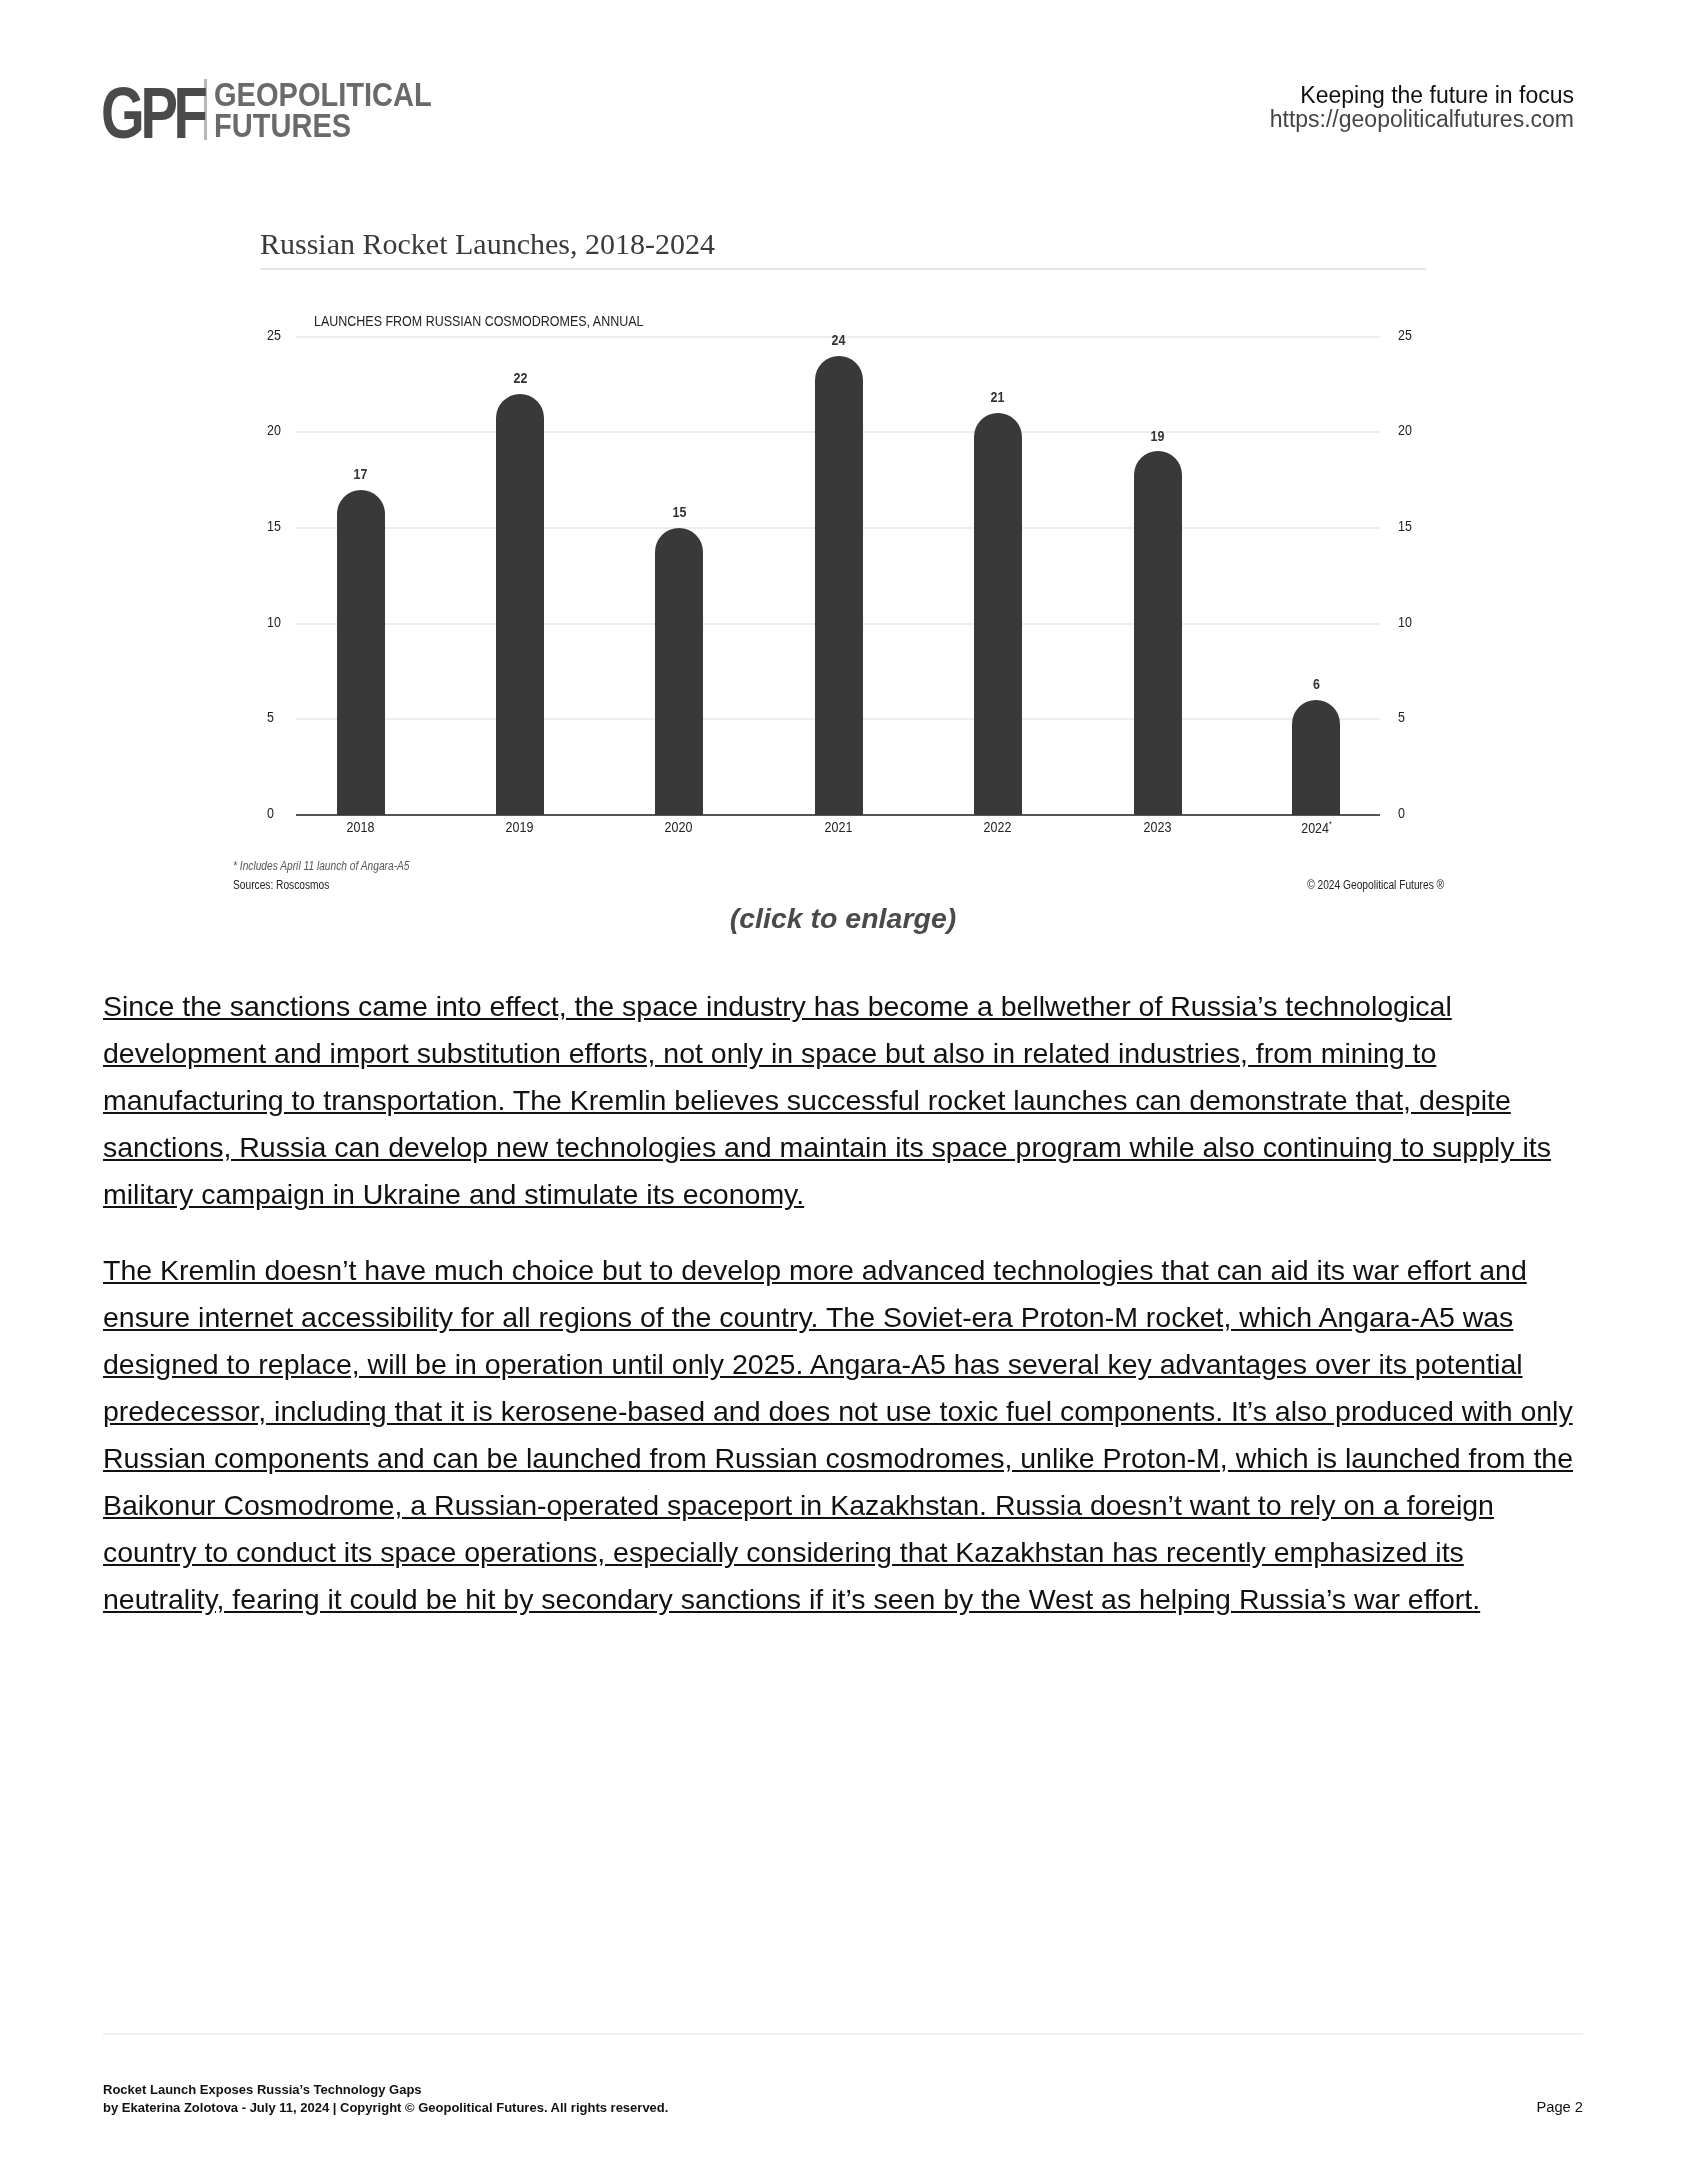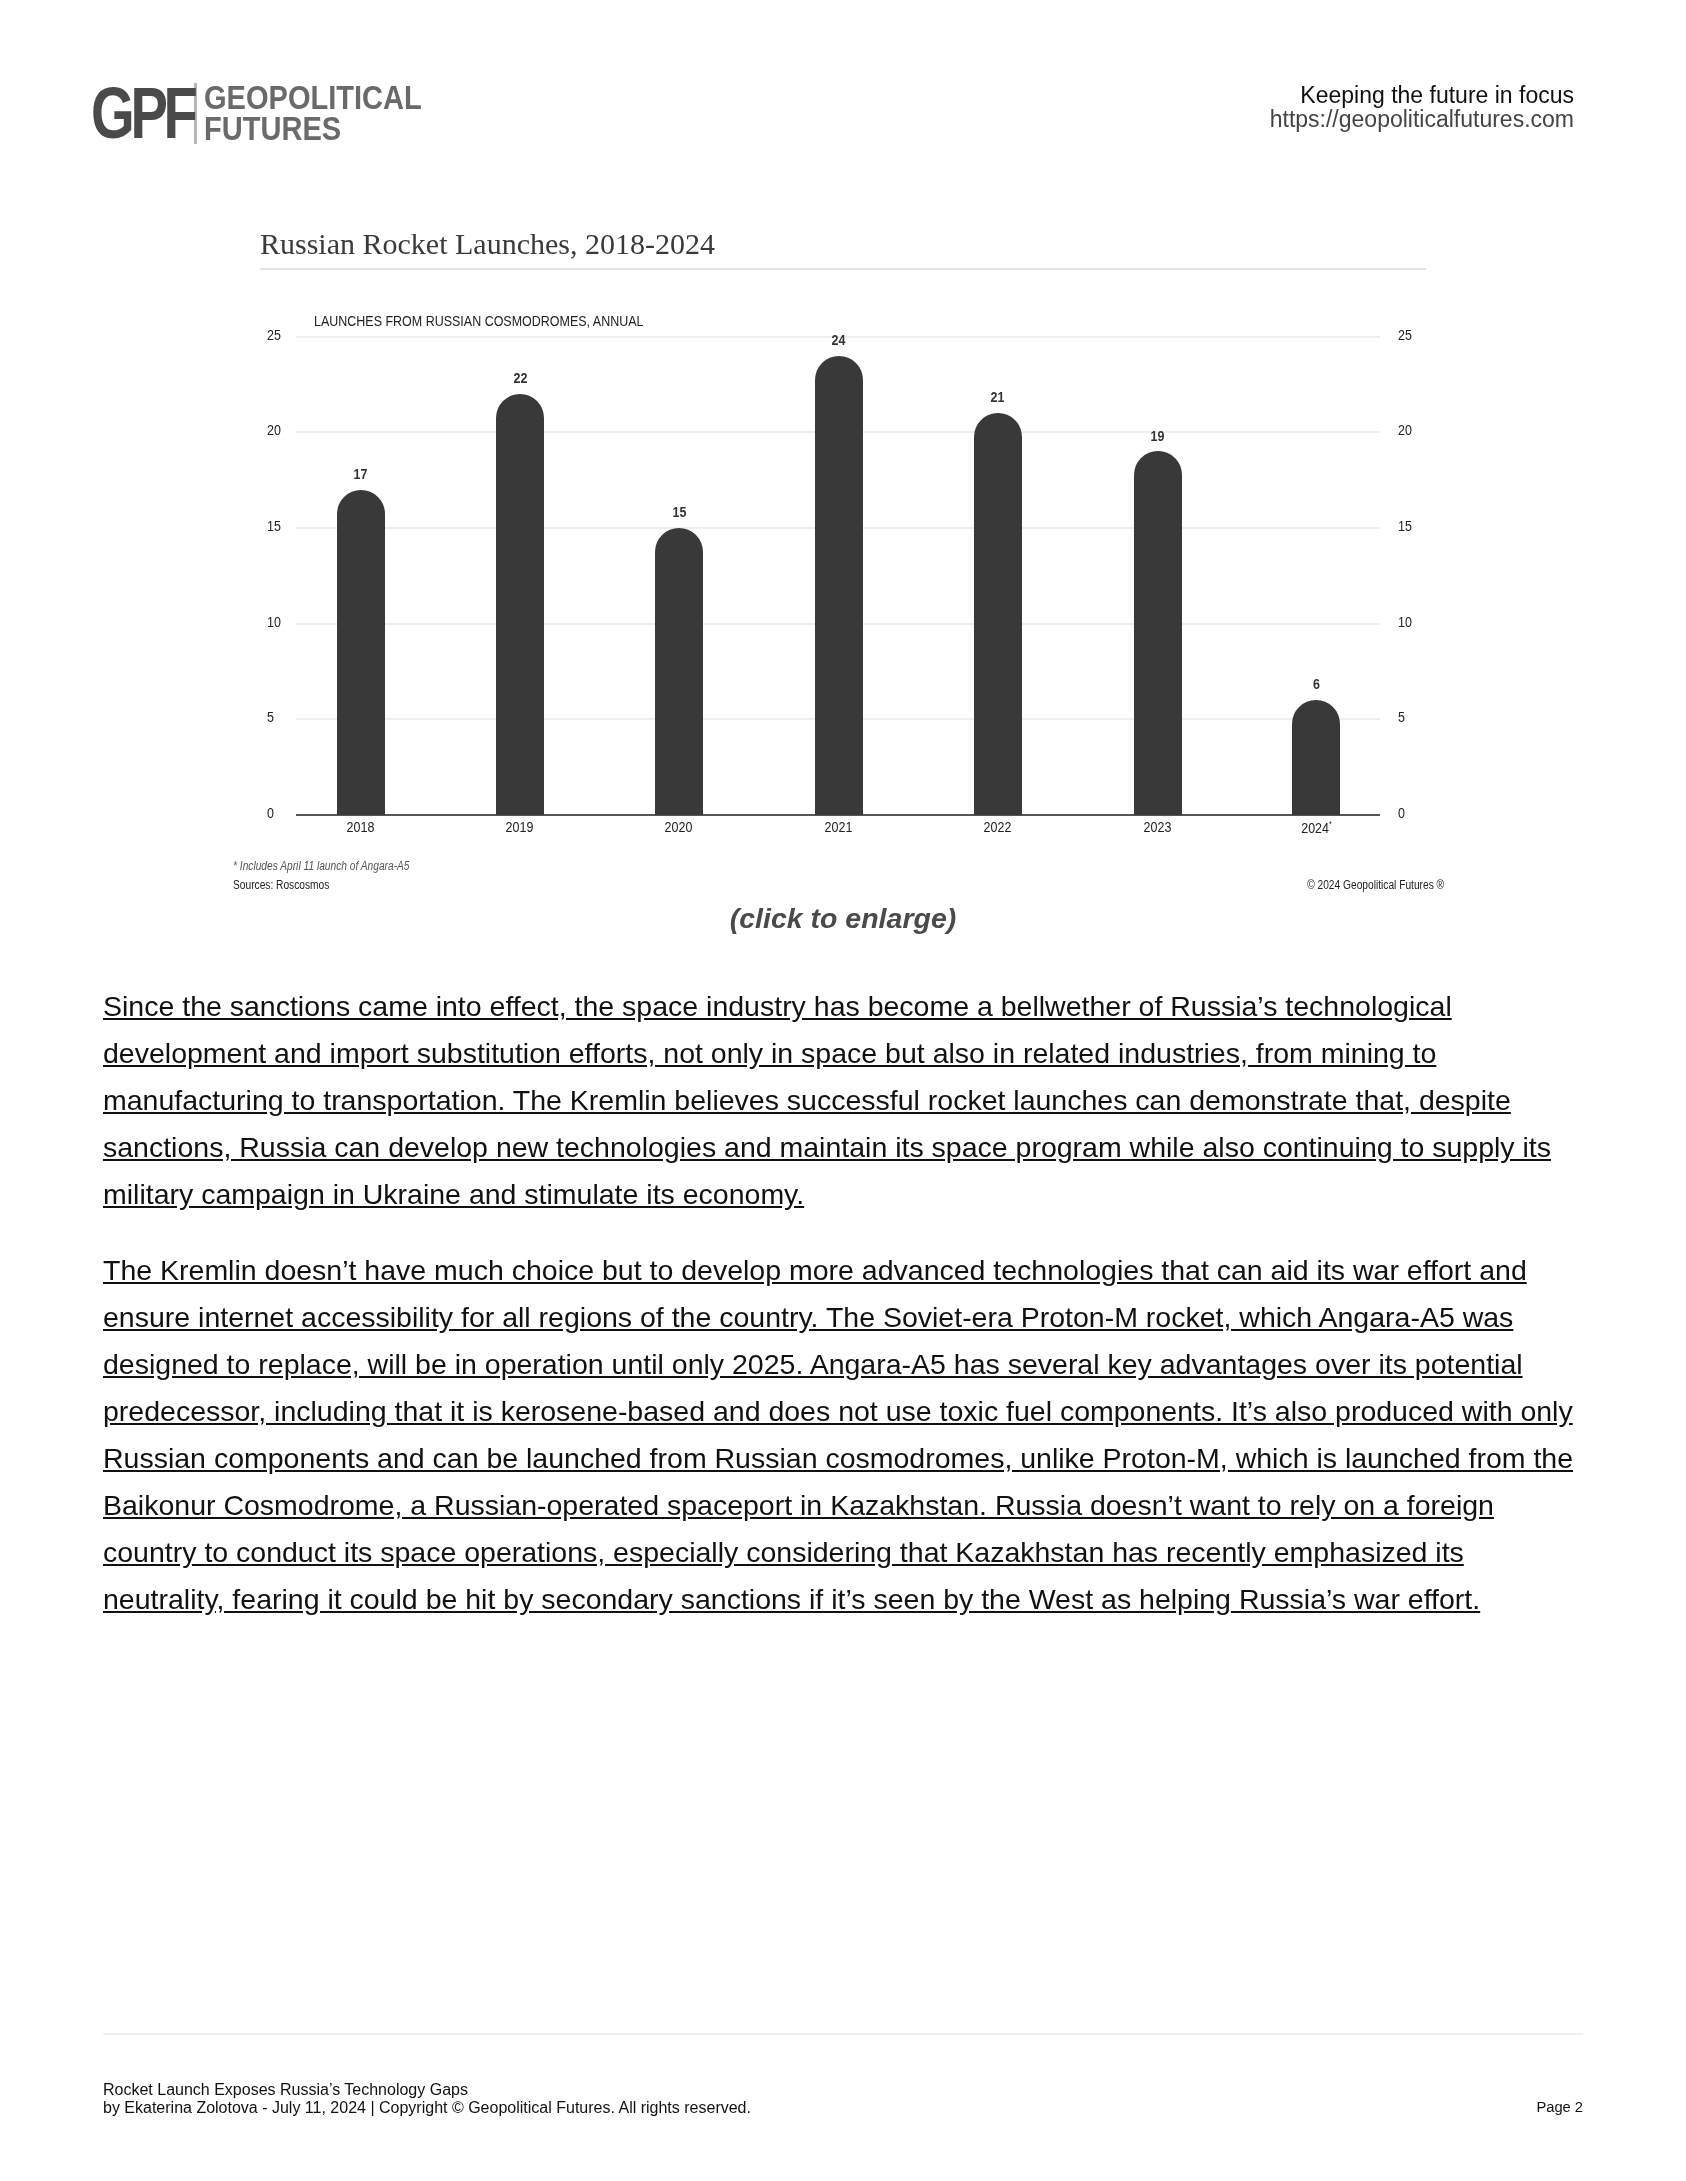--- a/index.html
+++ b/index.html
@@ -1,20 +1,20 @@
 <!DOCTYPE html>
 <html style="font-size:14.7px"><head>
 <meta charset="utf-8">
 <style>
   html, body { margin: 0; padding: 0; background: #ffffff; }
   body { width: 1686px; height: 2182px; position: relative; overflow: hidden;
          font-family: "Liberation Sans", sans-serif; color: #111; }
 
   
-  .logo { position: absolute; left: 91px; top: 79px; height: 68px; display: flex; align-items: center; }
+  .logo { position: absolute; left: 101px; top: 79px; height: 68px; display: flex; }
   .logo-gpf { font-family: "Liberation Sans", sans-serif; font-weight: 700; font-size: 72px; color: #4a4a4a;
               letter-spacing: -5.5px; transform: scaleX(0.78); transform-origin: left center; line-height: 68px; width: 103px; }
   .logo-bar { width: 2.8px; height: 61px; background: #b8b8b8; margin: 0 7.3px 0 0; }
   .logo-words { display: flex; flex-direction: column; line-height: 31px; }
   .logo-words span { font-weight: 700; font-size: 33px; color: #6a6a6a; transform: scaleX(0.88); transform-origin: left center; white-space: nowrap; }
   .tagline { position: absolute; right: 112px; top: 83px; text-align: right; font-size: 23px; line-height: 24px; }
   .tagline .t1 { color: #111; }
   .tagline .t2 { color: #444; font-weight: 400; }
 
   
@@ -37,21 +37,21 @@
   .copyright-chart { position: absolute; right: 16.5px; top: 658px; font-size: 12px; color: #222; transform: scaleX(0.85); transform-origin: right; white-space: nowrap; }
 
   .enlarge { position: absolute; left: 0; width: 1686px; top: 902px; text-align: center; font-size: 28.5px; font-style: italic; font-weight: 700; color: #4a4a4a; cursor: pointer; }
 
   
   .article { position: absolute; left: 103px; top: 983px; width: 1488px; text-decoration: underline; }
   .article p { margin: 0 0 29px 0; font-size: 28.5px; line-height: 47px; color: #111; transform-origin: left; }
 
   
   .footer-rule { position: absolute; left: 103px; top: 2033px; width: 1480px; height: 1.8px; background: #f0f0f0; }
-  .footer-left { position: absolute; left: 103px; top: 2081px; font-size: 16px; line-height: 18.4px; color: #111; }
+  .footer-left { position: absolute; left: 103px; top: 2081px; font-size: 13px; line-height: 18.4px; color: #111; font-weight: bold; }
   .footer-right { position: absolute; right: 103px; top: 2099px; font-size: 14.7px; color: #111; }
 </style>
 </head>
 <body>
 
 <div class="logo">
   <div class="logo-gpf">GPF</div>
   <div class="logo-bar"></div>
   <div class="logo-words">
     <span>GEOPOLITICAL</span>

